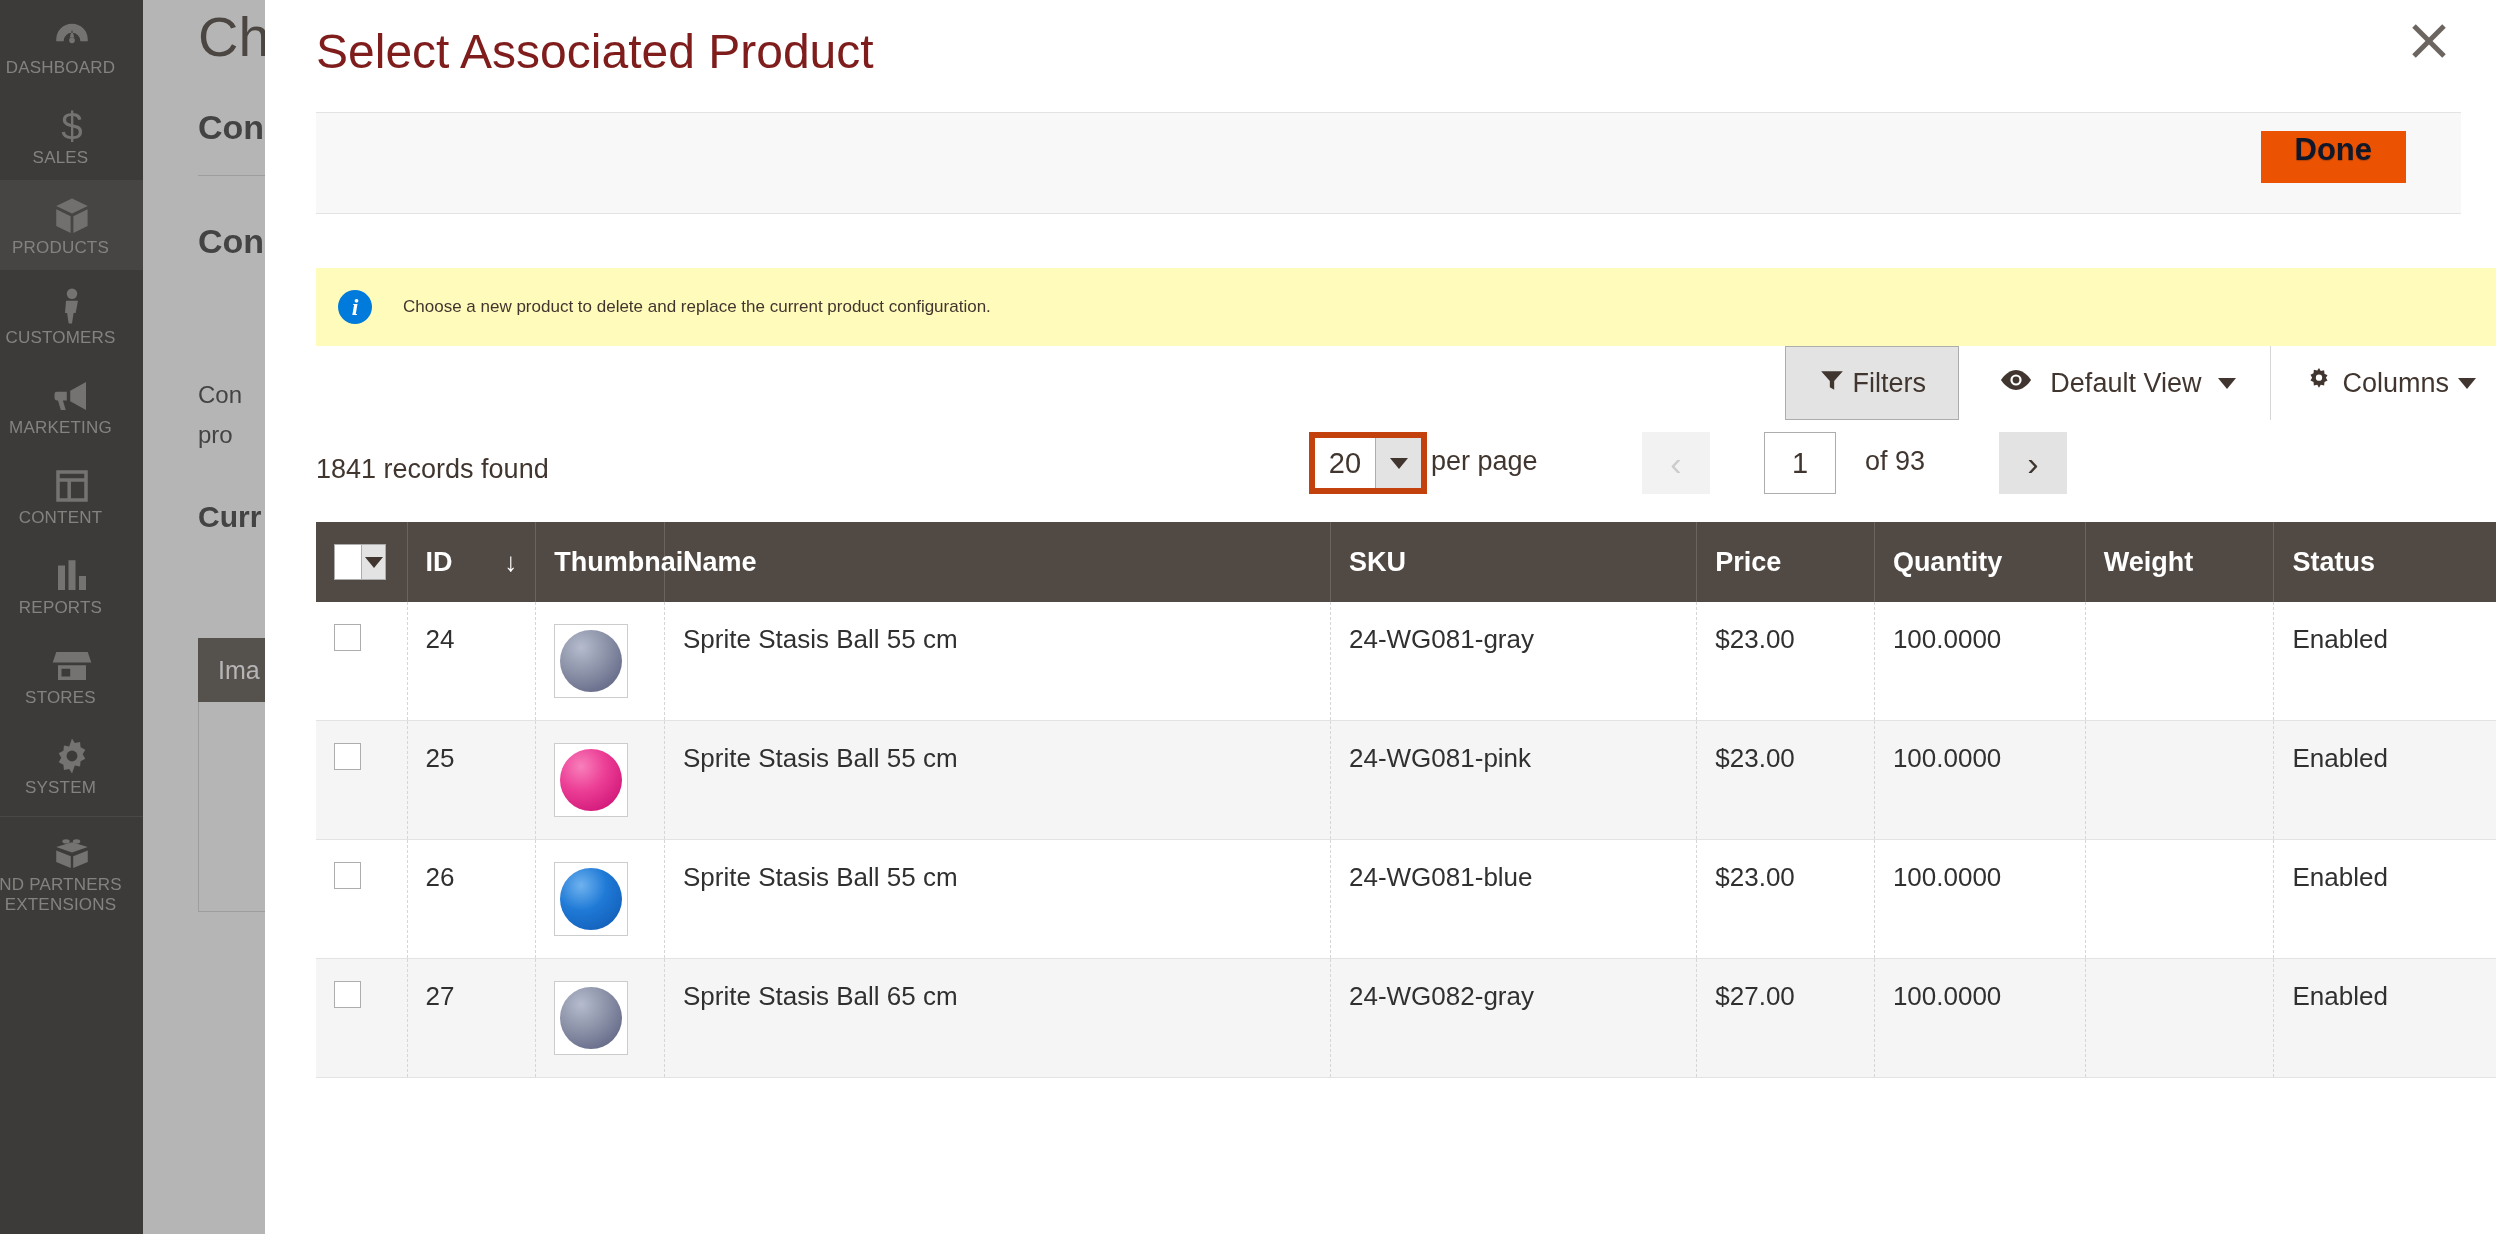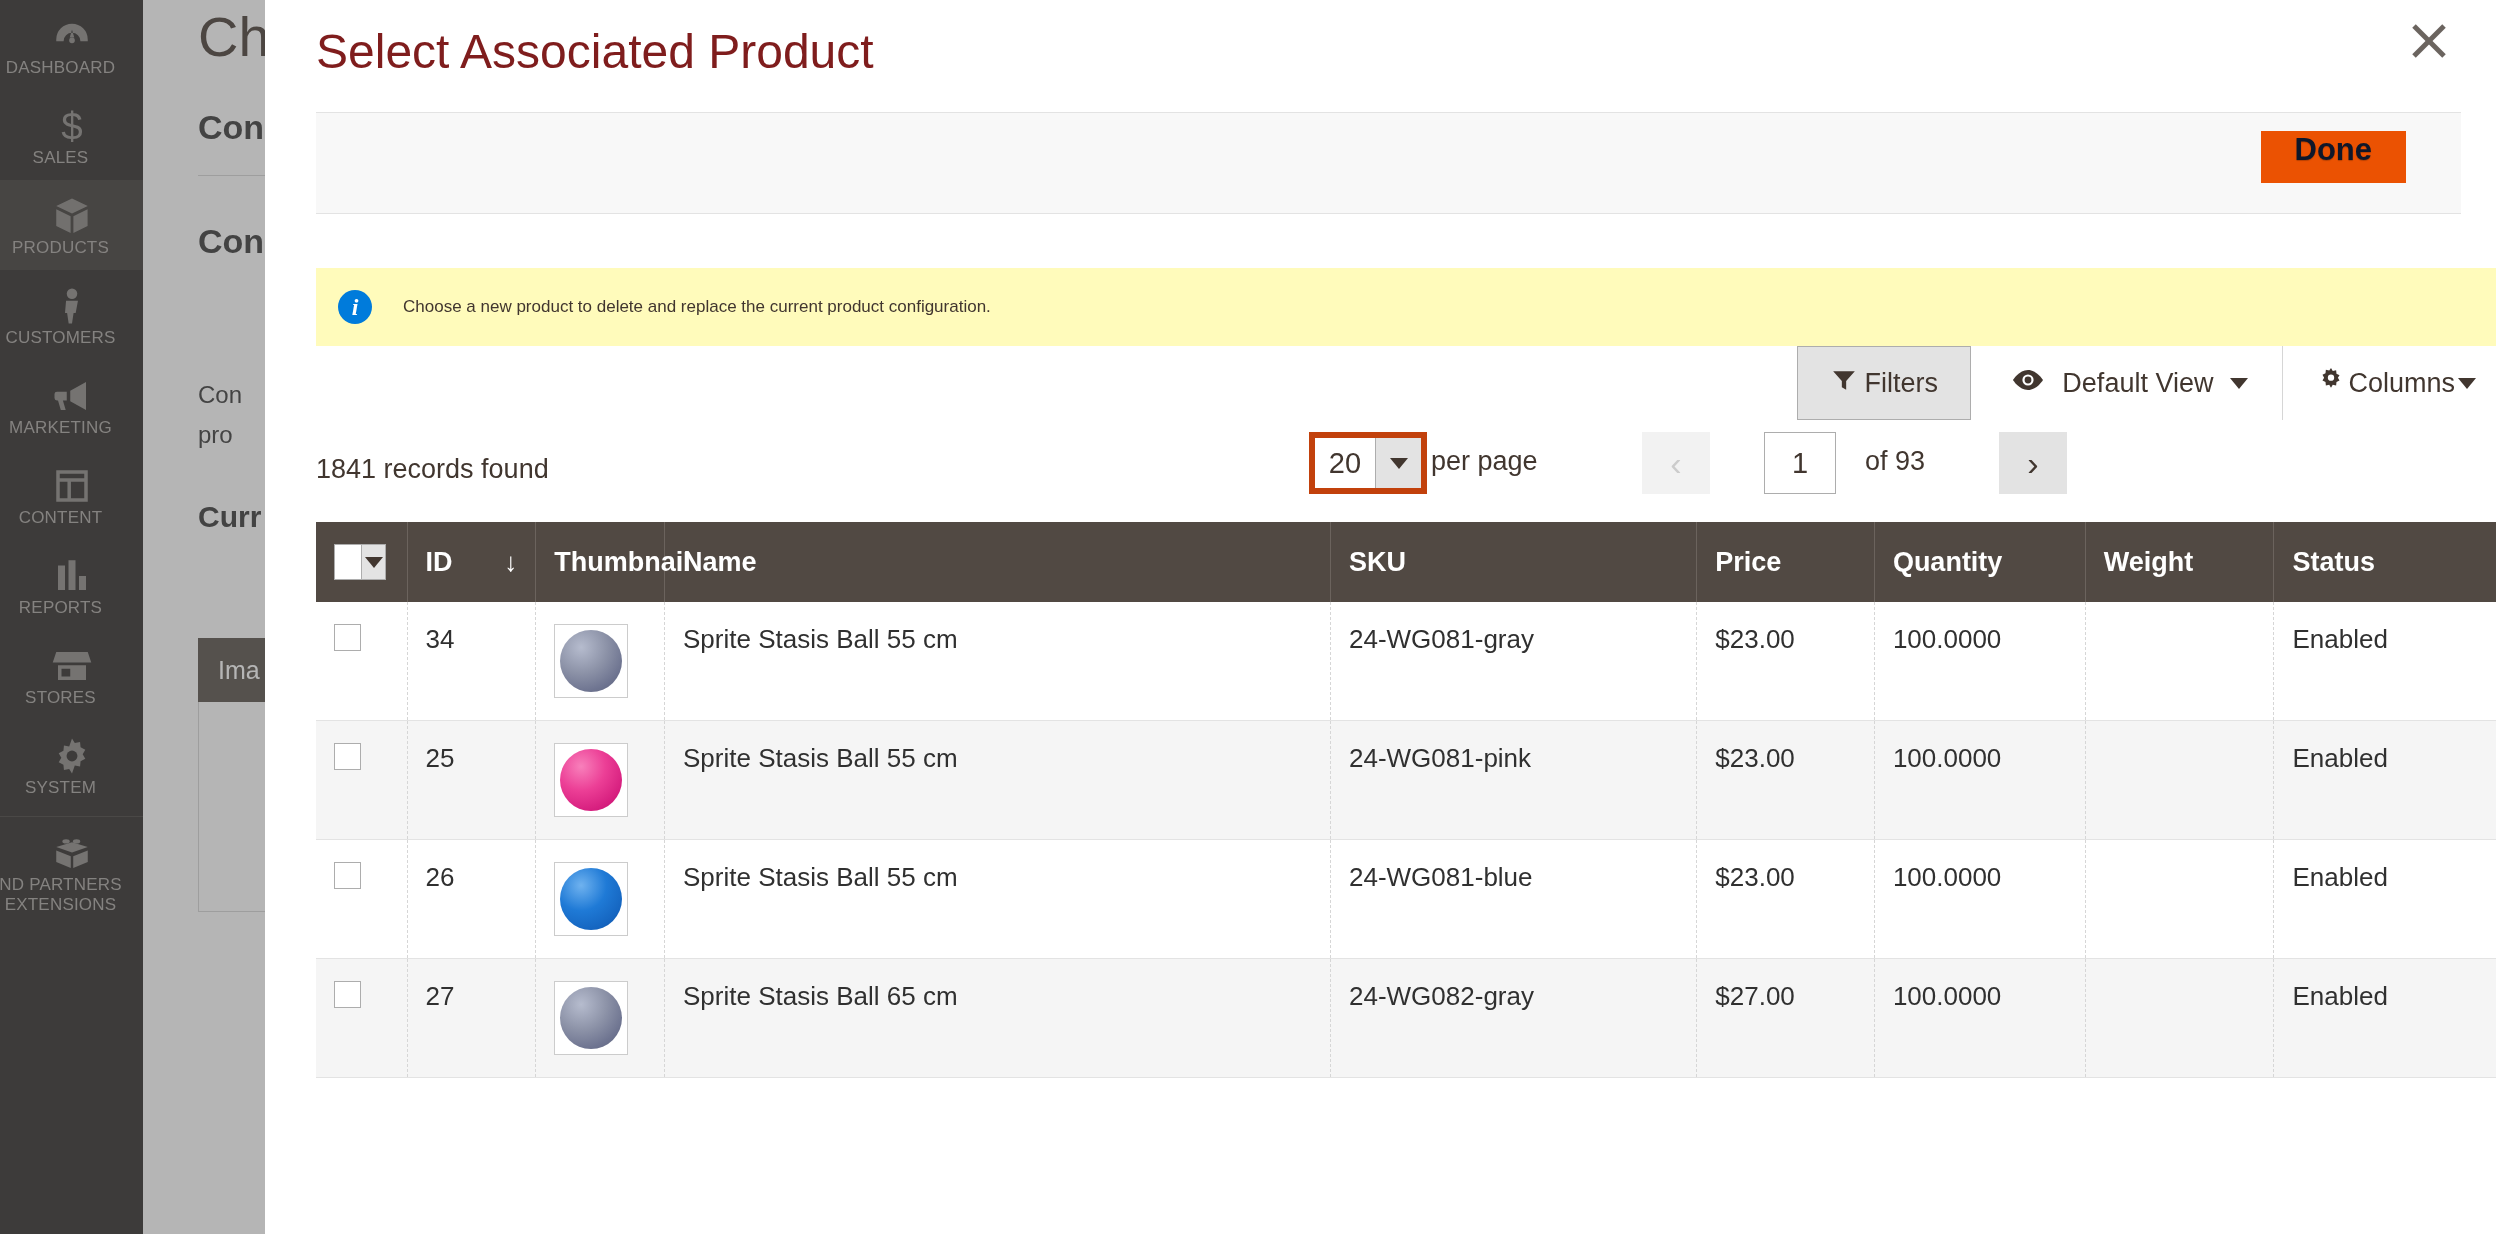--- a/index.html
+++ b/index.html
@@ -161,21 +161,21 @@
     font-size: 27px; color: #41362f;
     margin-right: 14px;
   }
   #view-control {
     display: flex; align-items: center; gap: 17px;
     padding: 0 34px 0 26px; cursor: pointer;
     border-right: 1px solid #d6d6d6;
     font-size: 27px; color: #41362f;
   }
   #columns-control {
-    display: flex; align-items: center; gap: 3px;
+    display: flex; align-items: center; gap: 9px;
     padding: 0 20px 0 34px; cursor: pointer;
     font-size: 27px; color: #41362f;
   }
   .caret-down {
     width: 0; height: 0;
     border-left: 9px solid transparent;
     border-right: 9px solid transparent;
     border-top: 11px solid #41362f;
   }
 
@@ -520,21 +520,21 @@
             <th>SKU</th>
             <th>Price</th>
             <th>Quantity</th>
             <th>Weight</th>
             <th>Status</th>
           </tr>
         </thead>
         <tbody id="product-grid-body">
             <tr>
               <td><span class="row-checkbox"></span></td>
-              <td>34</td>
+              <td>24</td>
               <td>
                 <span class="thumb-box">
                   <span class="ball ball-gray"></span>
                 </span>
               </td>
               <td>Sprite Stasis Ball 55 cm</td>
               <td>24-WG081-gray</td>
               <td>$23.00</td>
               <td>100.0000</td>
               <td></td>

